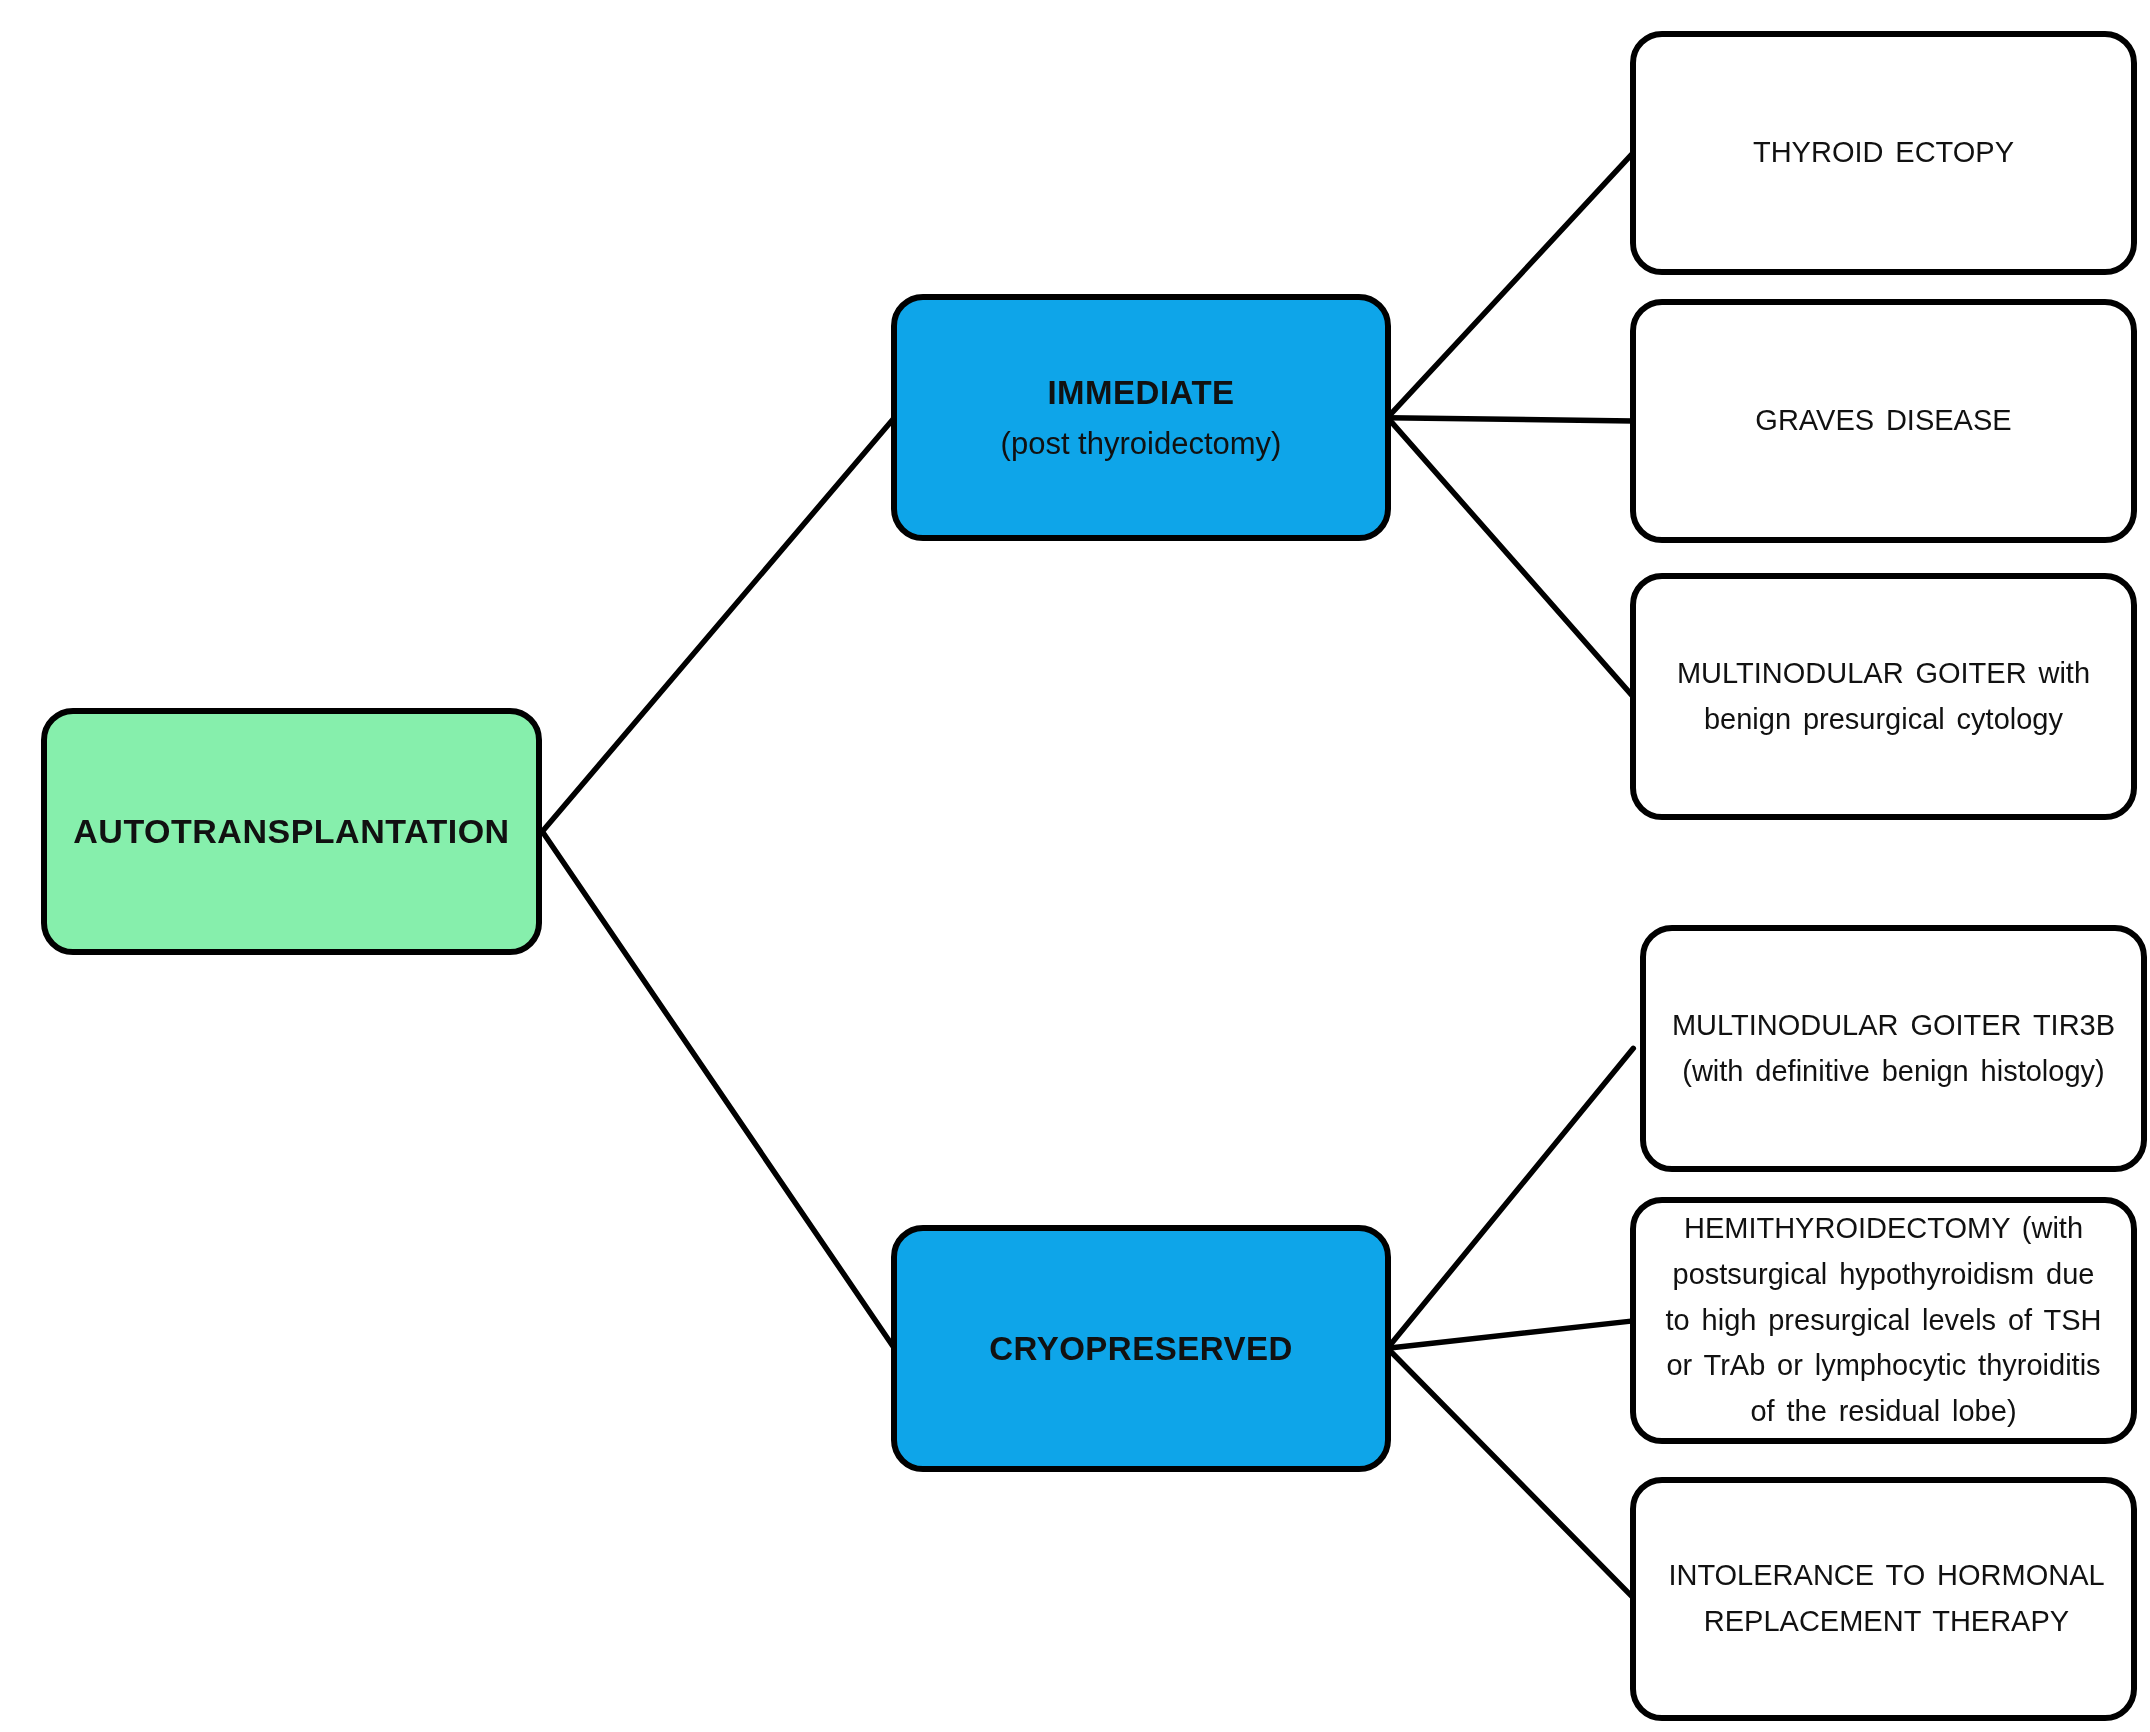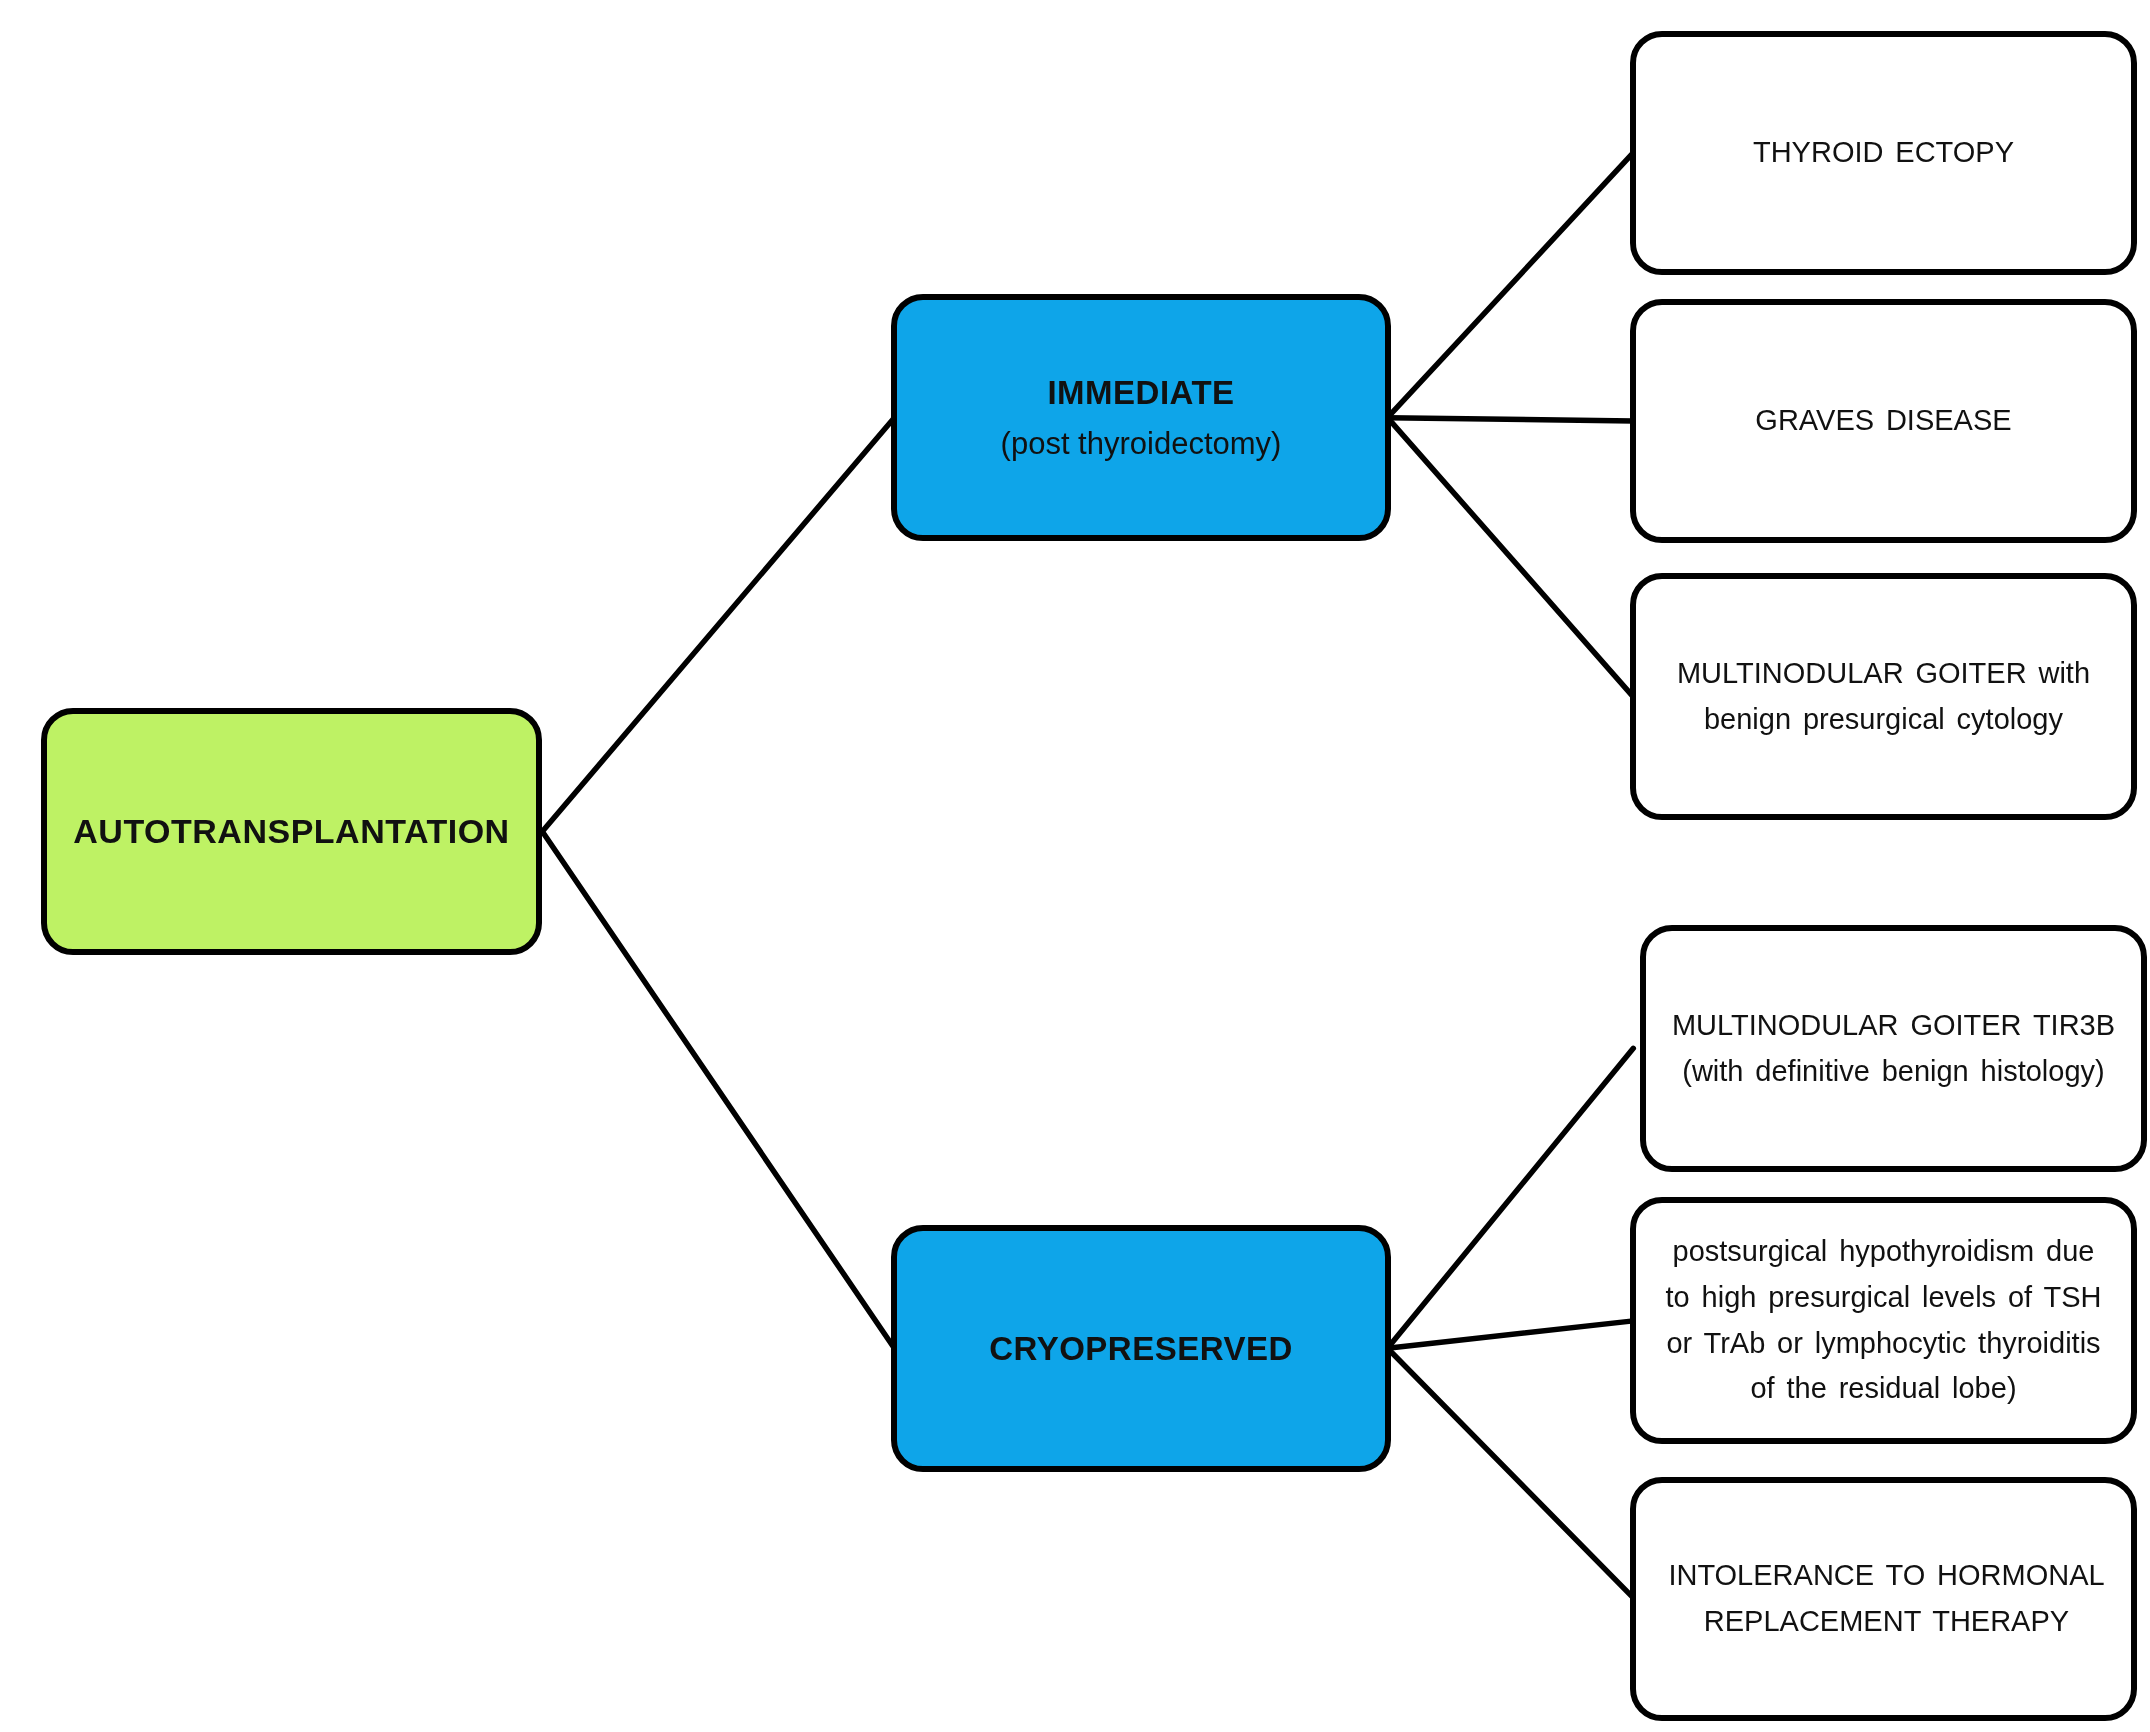--- a/index.html
+++ b/index.html
@@ -30,21 +30,21 @@
     position: absolute;
     box-sizing: border-box;
     border: 6.6px solid #000000;
     border-radius: 32px;
     display: flex;
     flex-direction: column;
     align-items: center;
     justify-content: center;
     text-align: center;
   }
-  .node.root   { background: #bef264; }
+  .node.root   { background: #86efac; }
   .node.branch { background: #0ea5e9; }
   .node.leaf   { background: #ffffff; }
   .root-label {
     font-size: 34px;
     font-weight: bold;
     letter-spacing: 0.5px;
     white-space: nowrap;
   }
   .branch-title {
     font-size: 33px;
@@ -117,20 +117,21 @@
 
   <div class="node leaf" style="left:1640px; top:925px; width:507px; height:247px;">
     <div class="leaf-text">
         <div class="line">MULTINODULAR GOITER TIR3B</div>
         <div class="line">(with definitive benign histology)</div>
       </div>
   </div>
 
   <div class="node leaf" style="left:1630px; top:1197px; width:507px; height:247px;">
     <div class="leaf-text">
+        <div class="line">HEMITHYROIDECTOMY  (with</div>
         <div class="line">postsurgical hypothyroidism due</div>
         <div class="line">to high presurgical levels of TSH</div>
         <div class="line">or TrAb  or lymphocytic thyroiditis</div>
         <div class="line">of the residual lobe)</div>
       </div>
   </div>
 
   <div class="node leaf" style="left:1630px; top:1477px; width:507px; height:244px;padding-left:6px;">
     <div class="leaf-text">
         <div class="line">INTOLERANCE  TO  HORMONAL</div>

